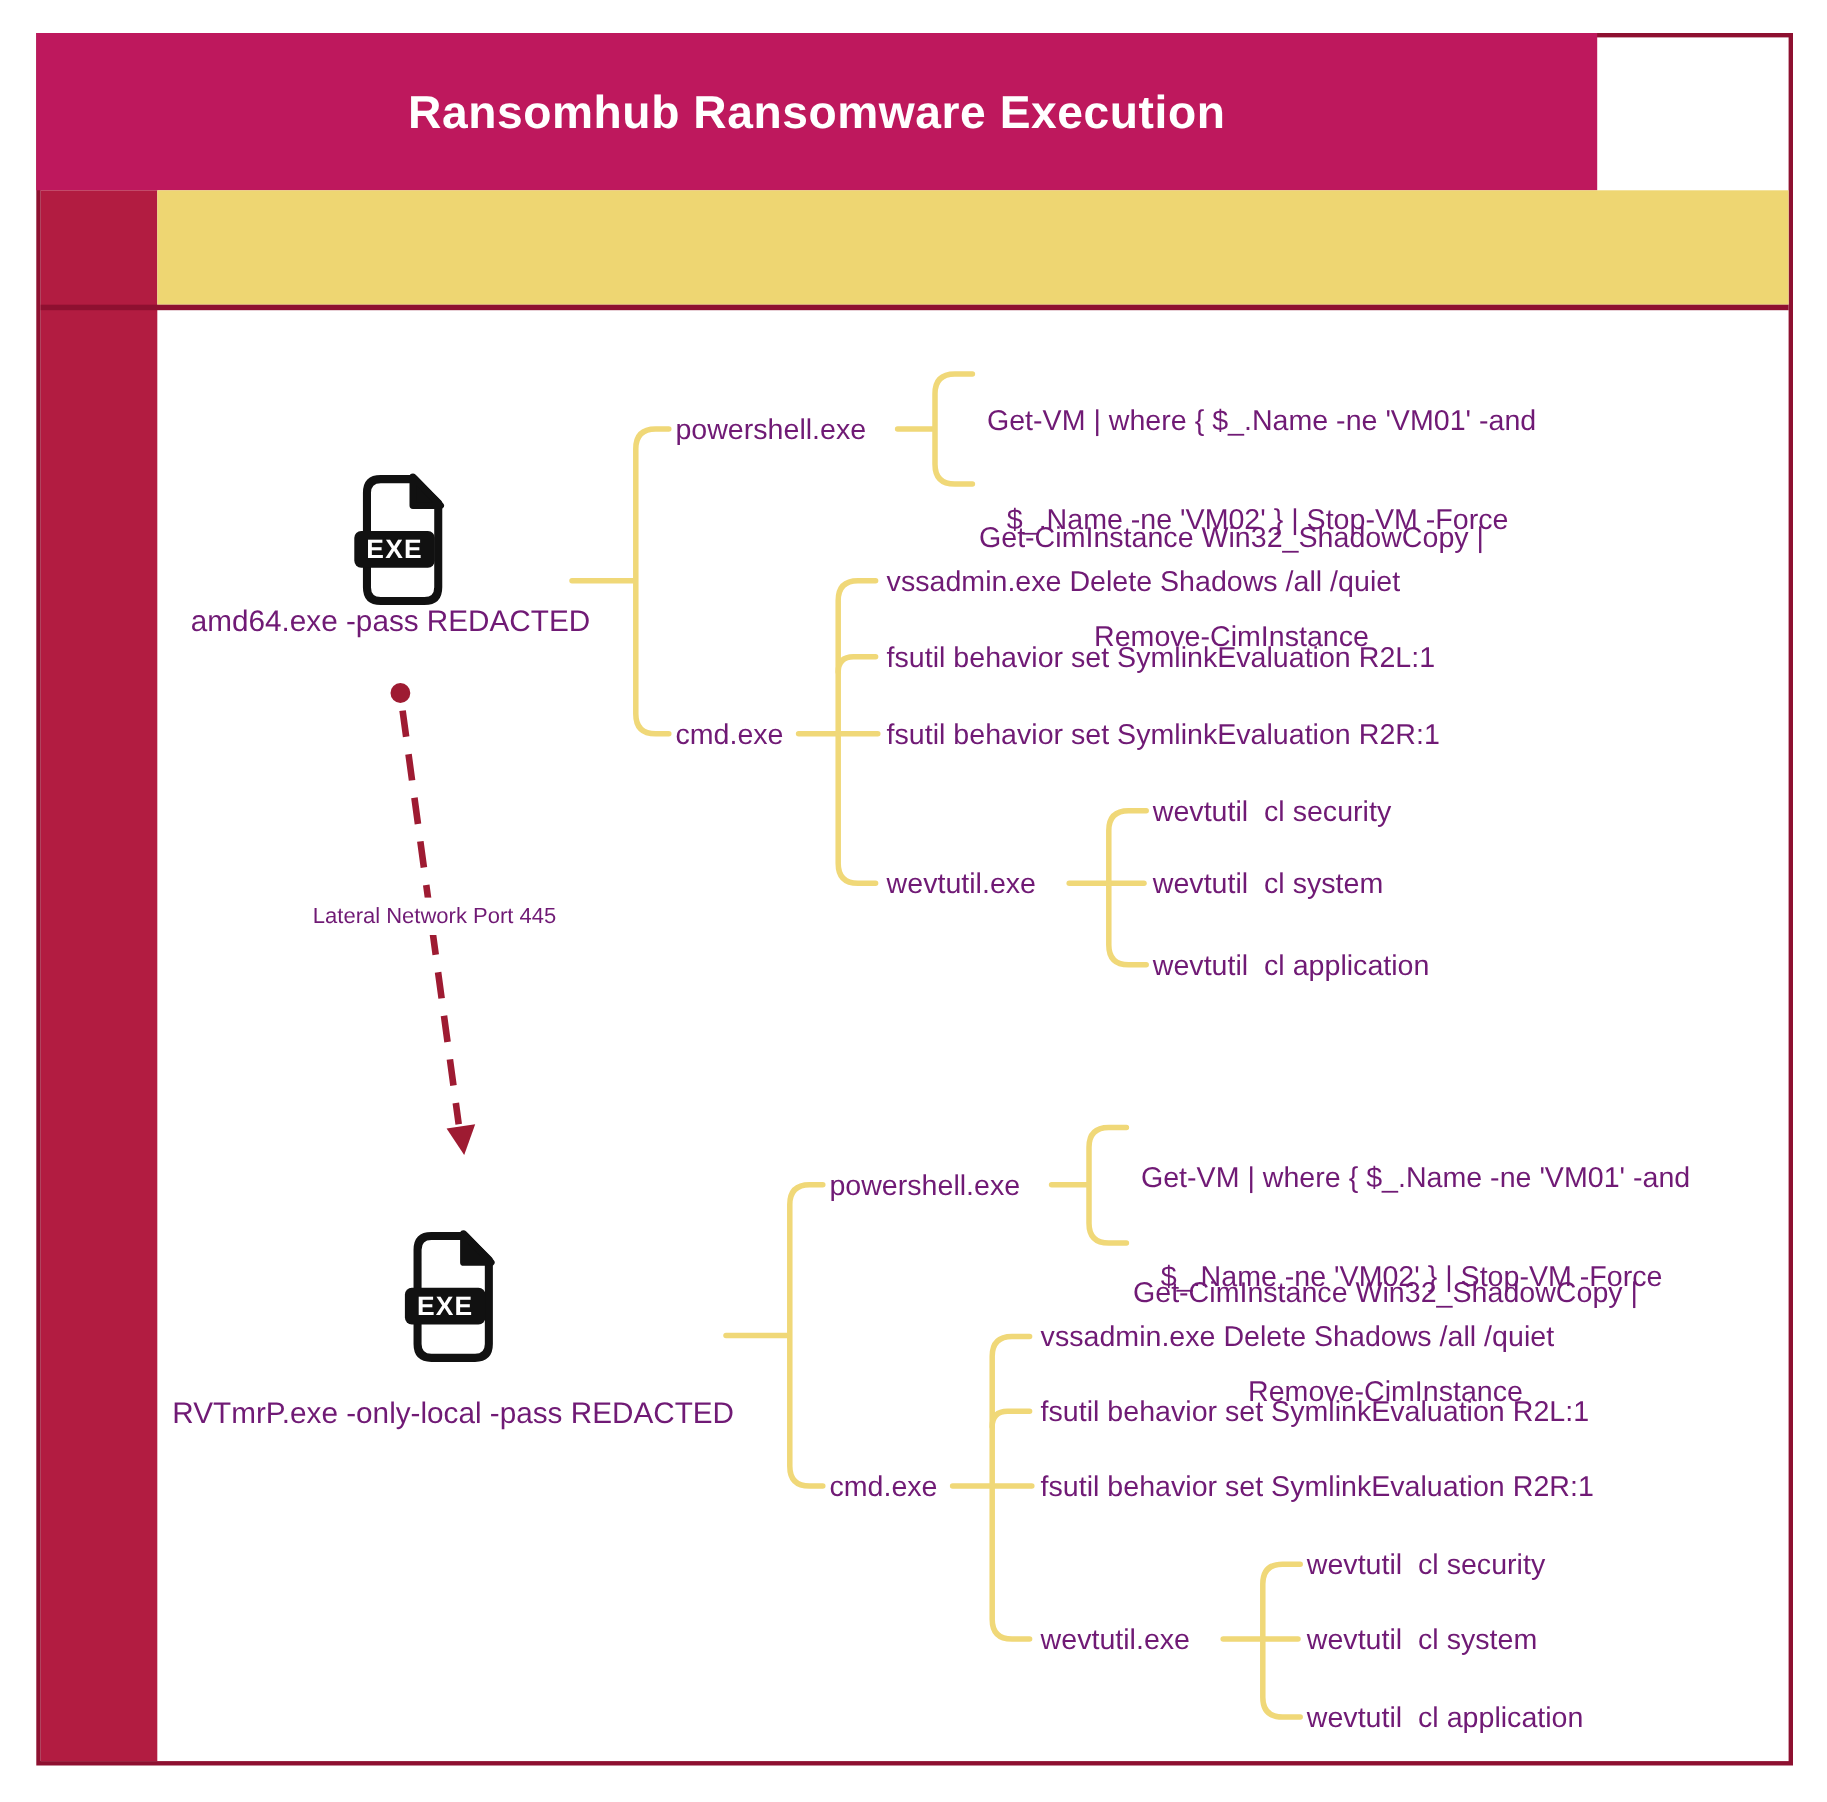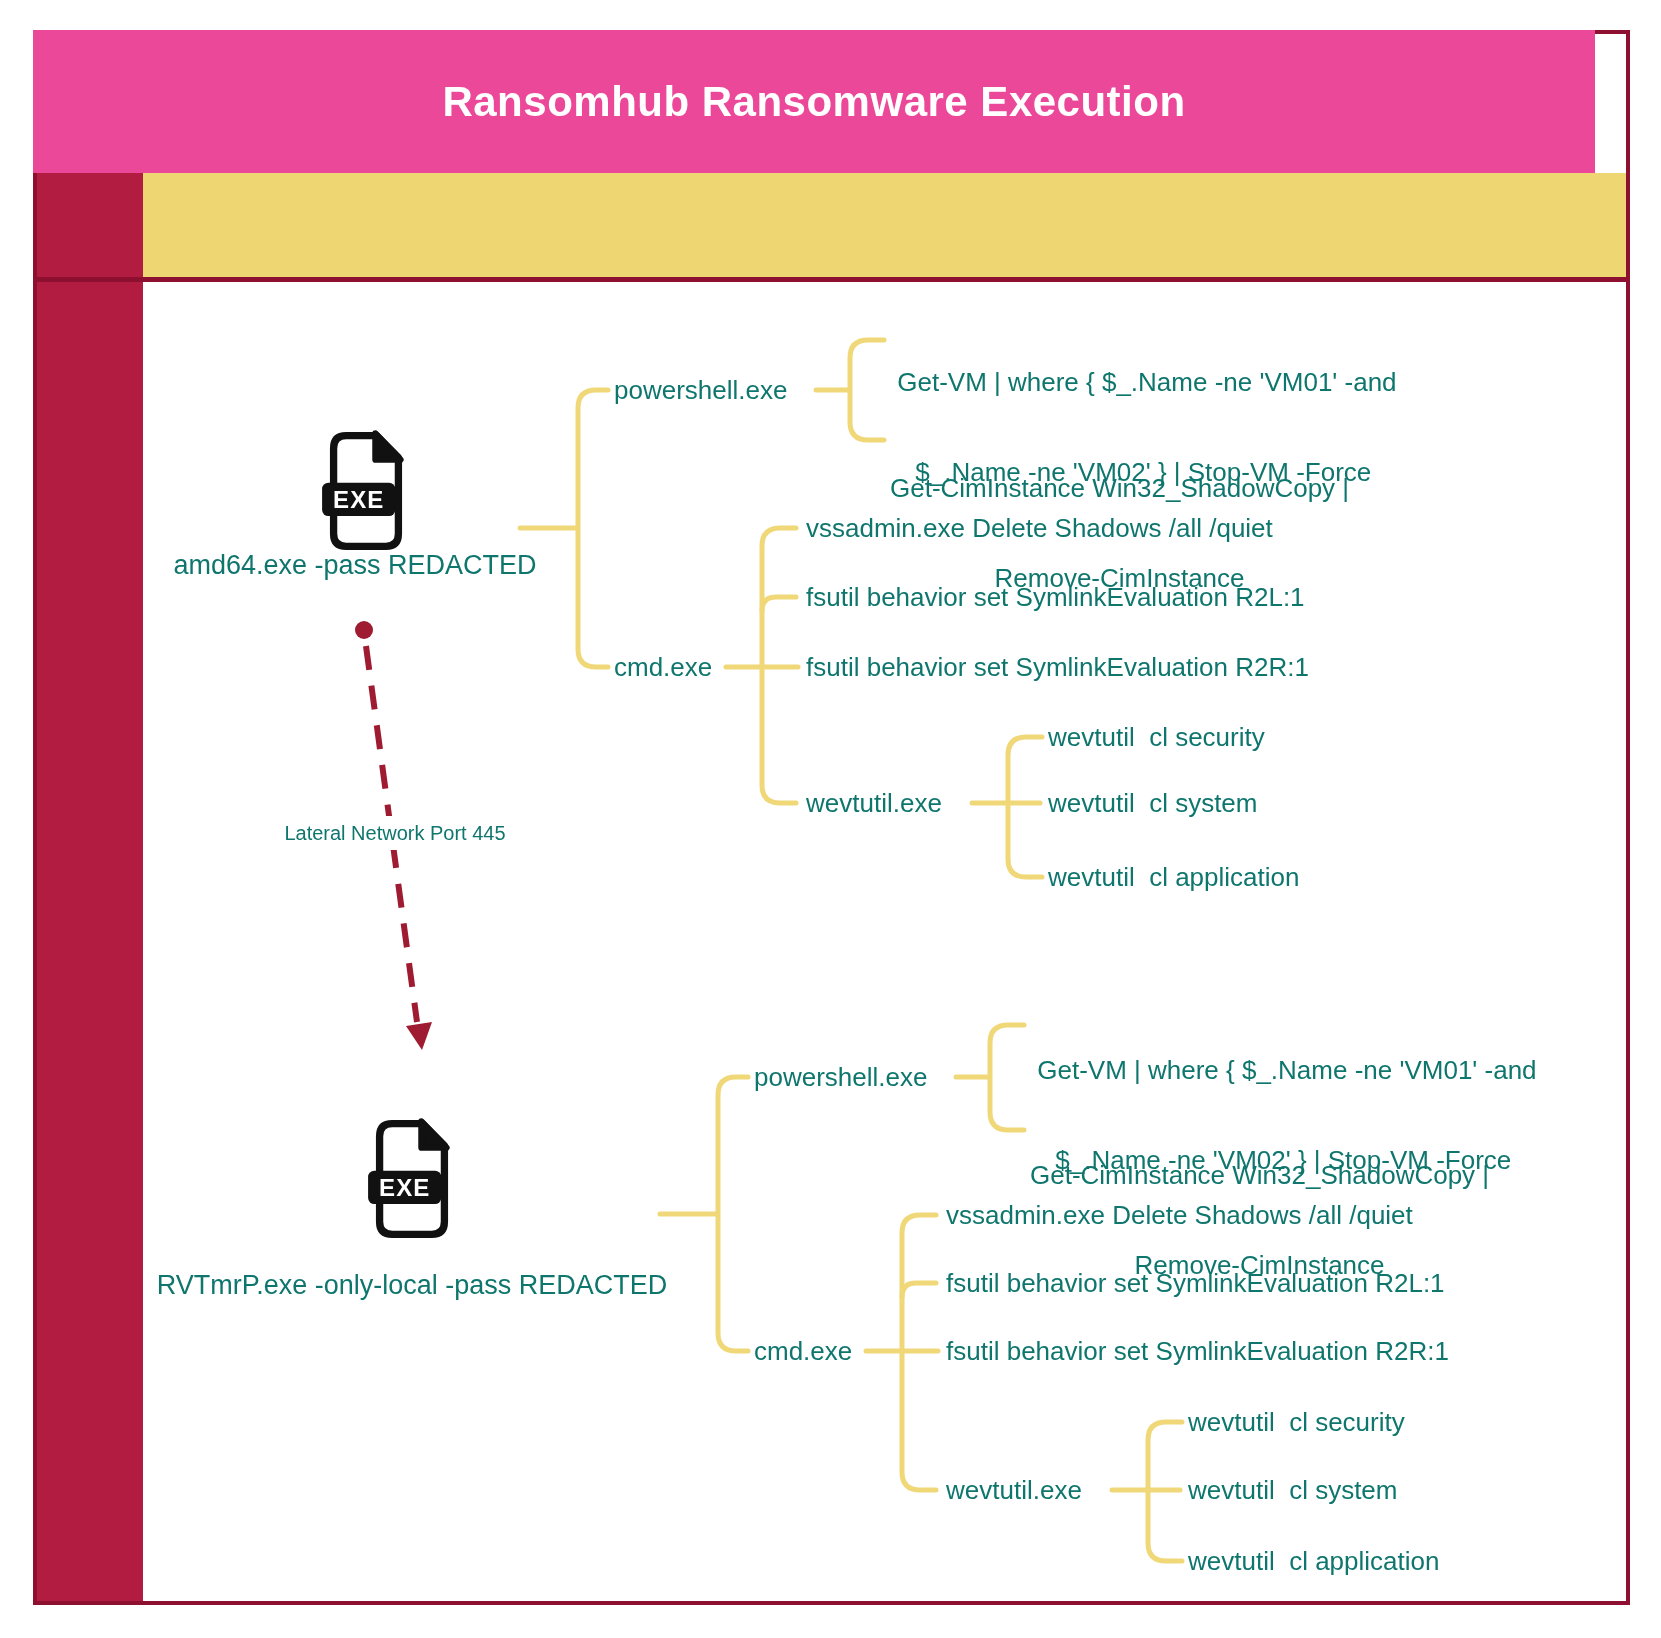--- a/index.html
+++ b/index.html
@@ -1,32 +1,32 @@
 <!DOCTYPE html>
 <html><head>
 <meta charset="utf-8">
 <style>
   html,body{margin:0;padding:0;background:#ffffff;font-family:"Liberation Sans",sans-serif;}
   .stage{position:relative;width:1661px;height:1638px;background:#ffffff;overflow:hidden;}
 
   
   .panel{position:absolute;left:33px;top:30px;width:1597px;height:1575px;
          border:4px solid #8E1030;box-sizing:border-box;background:#ffffff;}
-  .header{position:absolute;left:33px;top:30px;width:1562px;height:143px;background:#ec4899;
+  .header{position:absolute;left:33px;top:30px;width:1419px;height:143px;background:#be185d;
           display:flex;align-items:center;justify-content:center;}
   .title{color:#ffffff;font-size:42px;font-weight:bold;letter-spacing:.5px;}
   .leftstrip{position:absolute;left:37px;top:173px;width:106px;height:1428px;background:#B21C41;}
   .band{position:absolute;left:143px;top:173px;width:1483px;height:104px;background:#EED672;}
   .separator{position:absolute;left:37px;top:277px;width:1589px;height:5px;background:#8E1030;}
 
   
   svg.wires{position:absolute;left:0;top:0;width:1661px;height:1638px;z-index:2;}
 
   
-  .node{position:absolute;z-index:3;color:#0f766e;font-size:26px;white-space:pre;
+  .node{position:absolute;z-index:3;color:#701a75;font-size:26px;white-space:pre;
         transform:translateY(-50%);line-height:30px;}
   .root-label{transform:translate(-50%,-50%);font-size:27px;}
   .two-line{transform:none;text-align:center;}
   .lateral{transform:translate(-50%,-50%);background:#ffffff;padding:2px 8px;font-size:20px;}
 
   
   .exe-icon{position:absolute;z-index:3;width:92px;height:122px;}
 </style>
 </head>
 <body>

